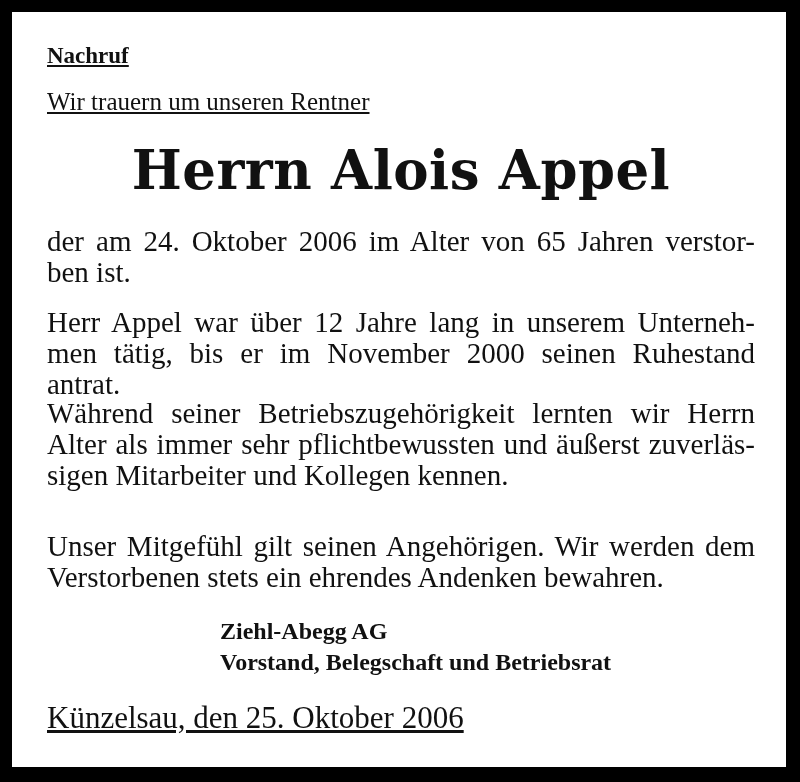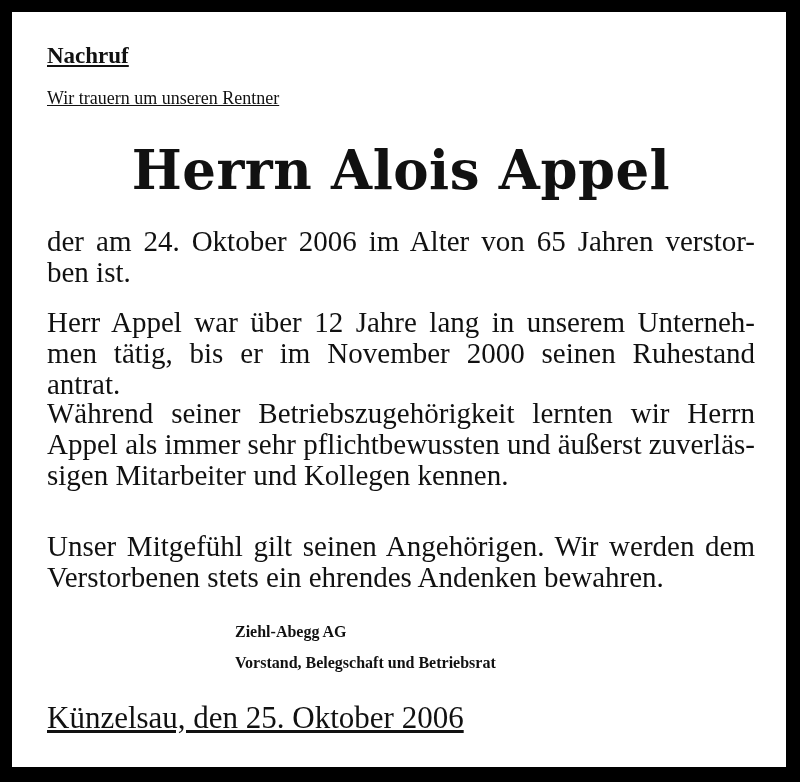--- a/index.html
+++ b/index.html
@@ -11,36 +11,36 @@
     border-width: 12px 14px 15px 12px;
     background: #ffffff;
   }
   .content {
     position: absolute; left: 47px; top: 0; width: 708px;
     font-family: "Liberation Serif", "DejaVu Serif", serif;
     color: #111111;
   }
   .line { position: absolute; left: 0; white-space: nowrap; text-decoration: underline; }
   .kicker { font-weight: bold; font-size: 23px; top: 43px; }
-  .intro { font-size: 18px; top: 88px; }
+  .intro { font-size: 25px; top: 88px; }
   .headline {
     position: absolute; left: 0; width: 708px; text-align: center;
     top: 138px; font-size: 54px; font-weight: 900; letter-spacing: 0.5px;
     font-family: "DejaVu Serif", "Liberation Serif", serif;
     transform: scaleX(0.98);
   }
   .para {
     position: absolute; left: 0; width: 708px; margin: 0;
     font-size: 29px; line-height: 31px;
     text-align: justify; hyphens: manual;
   }
   .para .ln { display: block; text-align: justify; text-align-last: justify; height: 31px; }
   .para .ln.last { text-align-last: left; }
   .sig {
-    position: absolute; left: 188px; font-weight: bold; font-size: 16px;
+    position: absolute; left: 173px; font-weight: bold; font-size: 24px;
     line-height: 31px; white-space: nowrap;
   }
   .dateline { font-size: 31px; top: 700px; }
 </style>
 </head>
 <body>
 
 <div class="frame"></div>
 
 <div class="content">
@@ -54,21 +54,21 @@
   </div>
 
   <div class="para" style="top:307px;">
     <span class="ln">Herr Appel war über 12 Jahre lang in unserem Unterneh-</span>
     <span class="ln">men tätig, bis er im November 2000 seinen Ruhestand</span>
     <span class="ln last">antrat.</span>
   </div>
 
   <div class="para" style="top:398px;">
     <span class="ln">Während seiner Betriebszugehörigkeit lernten wir Herrn</span>
-    <span class="ln">Appel als immer sehr pflichtbewussten und äußerst zuverläs-</span>
+    <span class="ln">Alter als immer sehr pflichtbewussten und äußerst zuverläs-</span>
     <span class="ln last">sigen Mitarbeiter und Kollegen kennen.</span>
   </div>
 
   <div class="para" style="top:531px;">
     <span class="ln">Unser Mitgefühl gilt seinen Angehörigen. Wir werden dem</span>
     <span class="ln last">Verstorbenen stets ein ehrendes Andenken bewahren.</span>
   </div>
 
   <div class="sig" style="top:616px;">Ziehl-Abegg AG</div>
   <div class="sig" style="top:647px;">Vorstand, Belegschaft und Betriebsrat</div>

